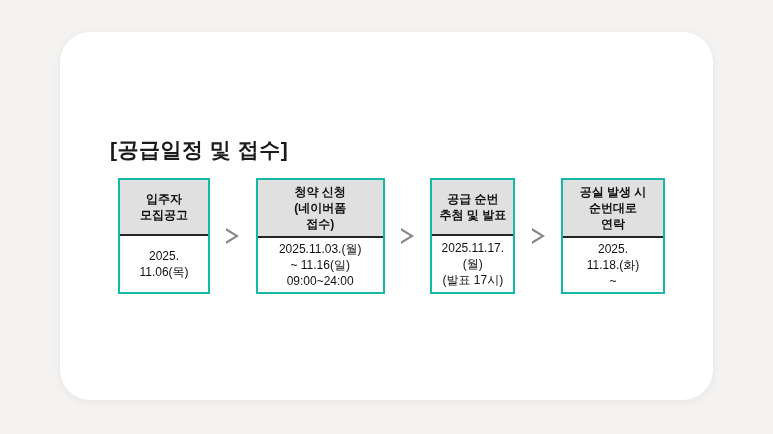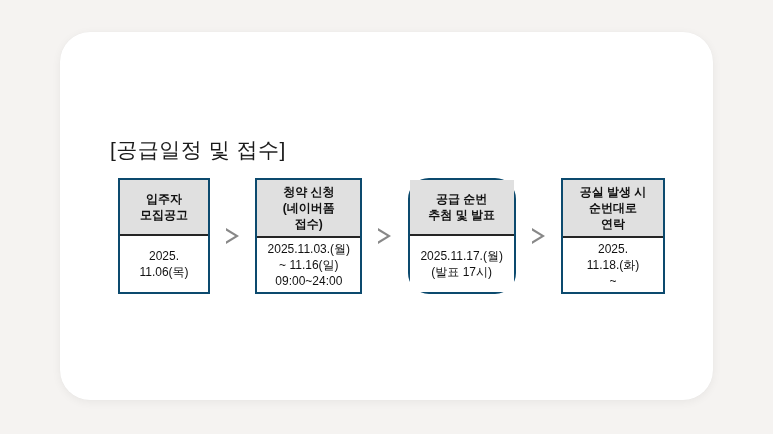--- a/index.html
+++ b/index.html
@@ -28,41 +28,41 @@
     box-shadow: 0 2px 10px rgba(0,0,0,0.055),
                 0 0 1px rgba(0,0,0,0.05);
   }
 
   
   #section-title {
     position: absolute;
     left: 110px;
     top: 136px;
     font-size: 21px;
-    font-weight: normal;
+    font-weight: bold;
     color: #1b1b1b;
     letter-spacing: 0.5px;
     white-space: nowrap;
   }
 
   
   #flow {
     position: absolute;
     left: 118px;
     top: 178px;
     width: 547px;
     height: 116px;
     display: flex;
     align-items: center;
     justify-content: flex-start;
   }
 
   .step-box {
     box-sizing: border-box;
-    border: 2px solid #0c4a6e;
+    border: 2px solid #14b8a6;
     background: #ffffff;
     display: flex;
     flex-direction: column;
     height: 116px;
     flex: 0 0 auto;
   }
 
   .step-head {
     box-sizing: border-box;
     background: #e0e0e0;
@@ -92,22 +92,22 @@
     flex-direction: column;
     align-items: center;
     justify-content: center;
     padding: 2px 5px;
     white-space: pre-line;
     flex: 1 1 auto;
   }
 
   
   .w1 { width: 92px; }
-  .w2 { width: 107px; }
-  .w3 { width: 108px; border-radius: 21px; }
+  .w2 { width: 129px; }
+  .w3 { width: 85px; }
   .w4 { width: 104px; }
 
   .h2line { height: 56px; }
   .h3line { height: 58px; }
 
   .arrow-cell {
     flex: 1 1 auto;
     display: flex;
     align-items: center;
     justify-content: center;

